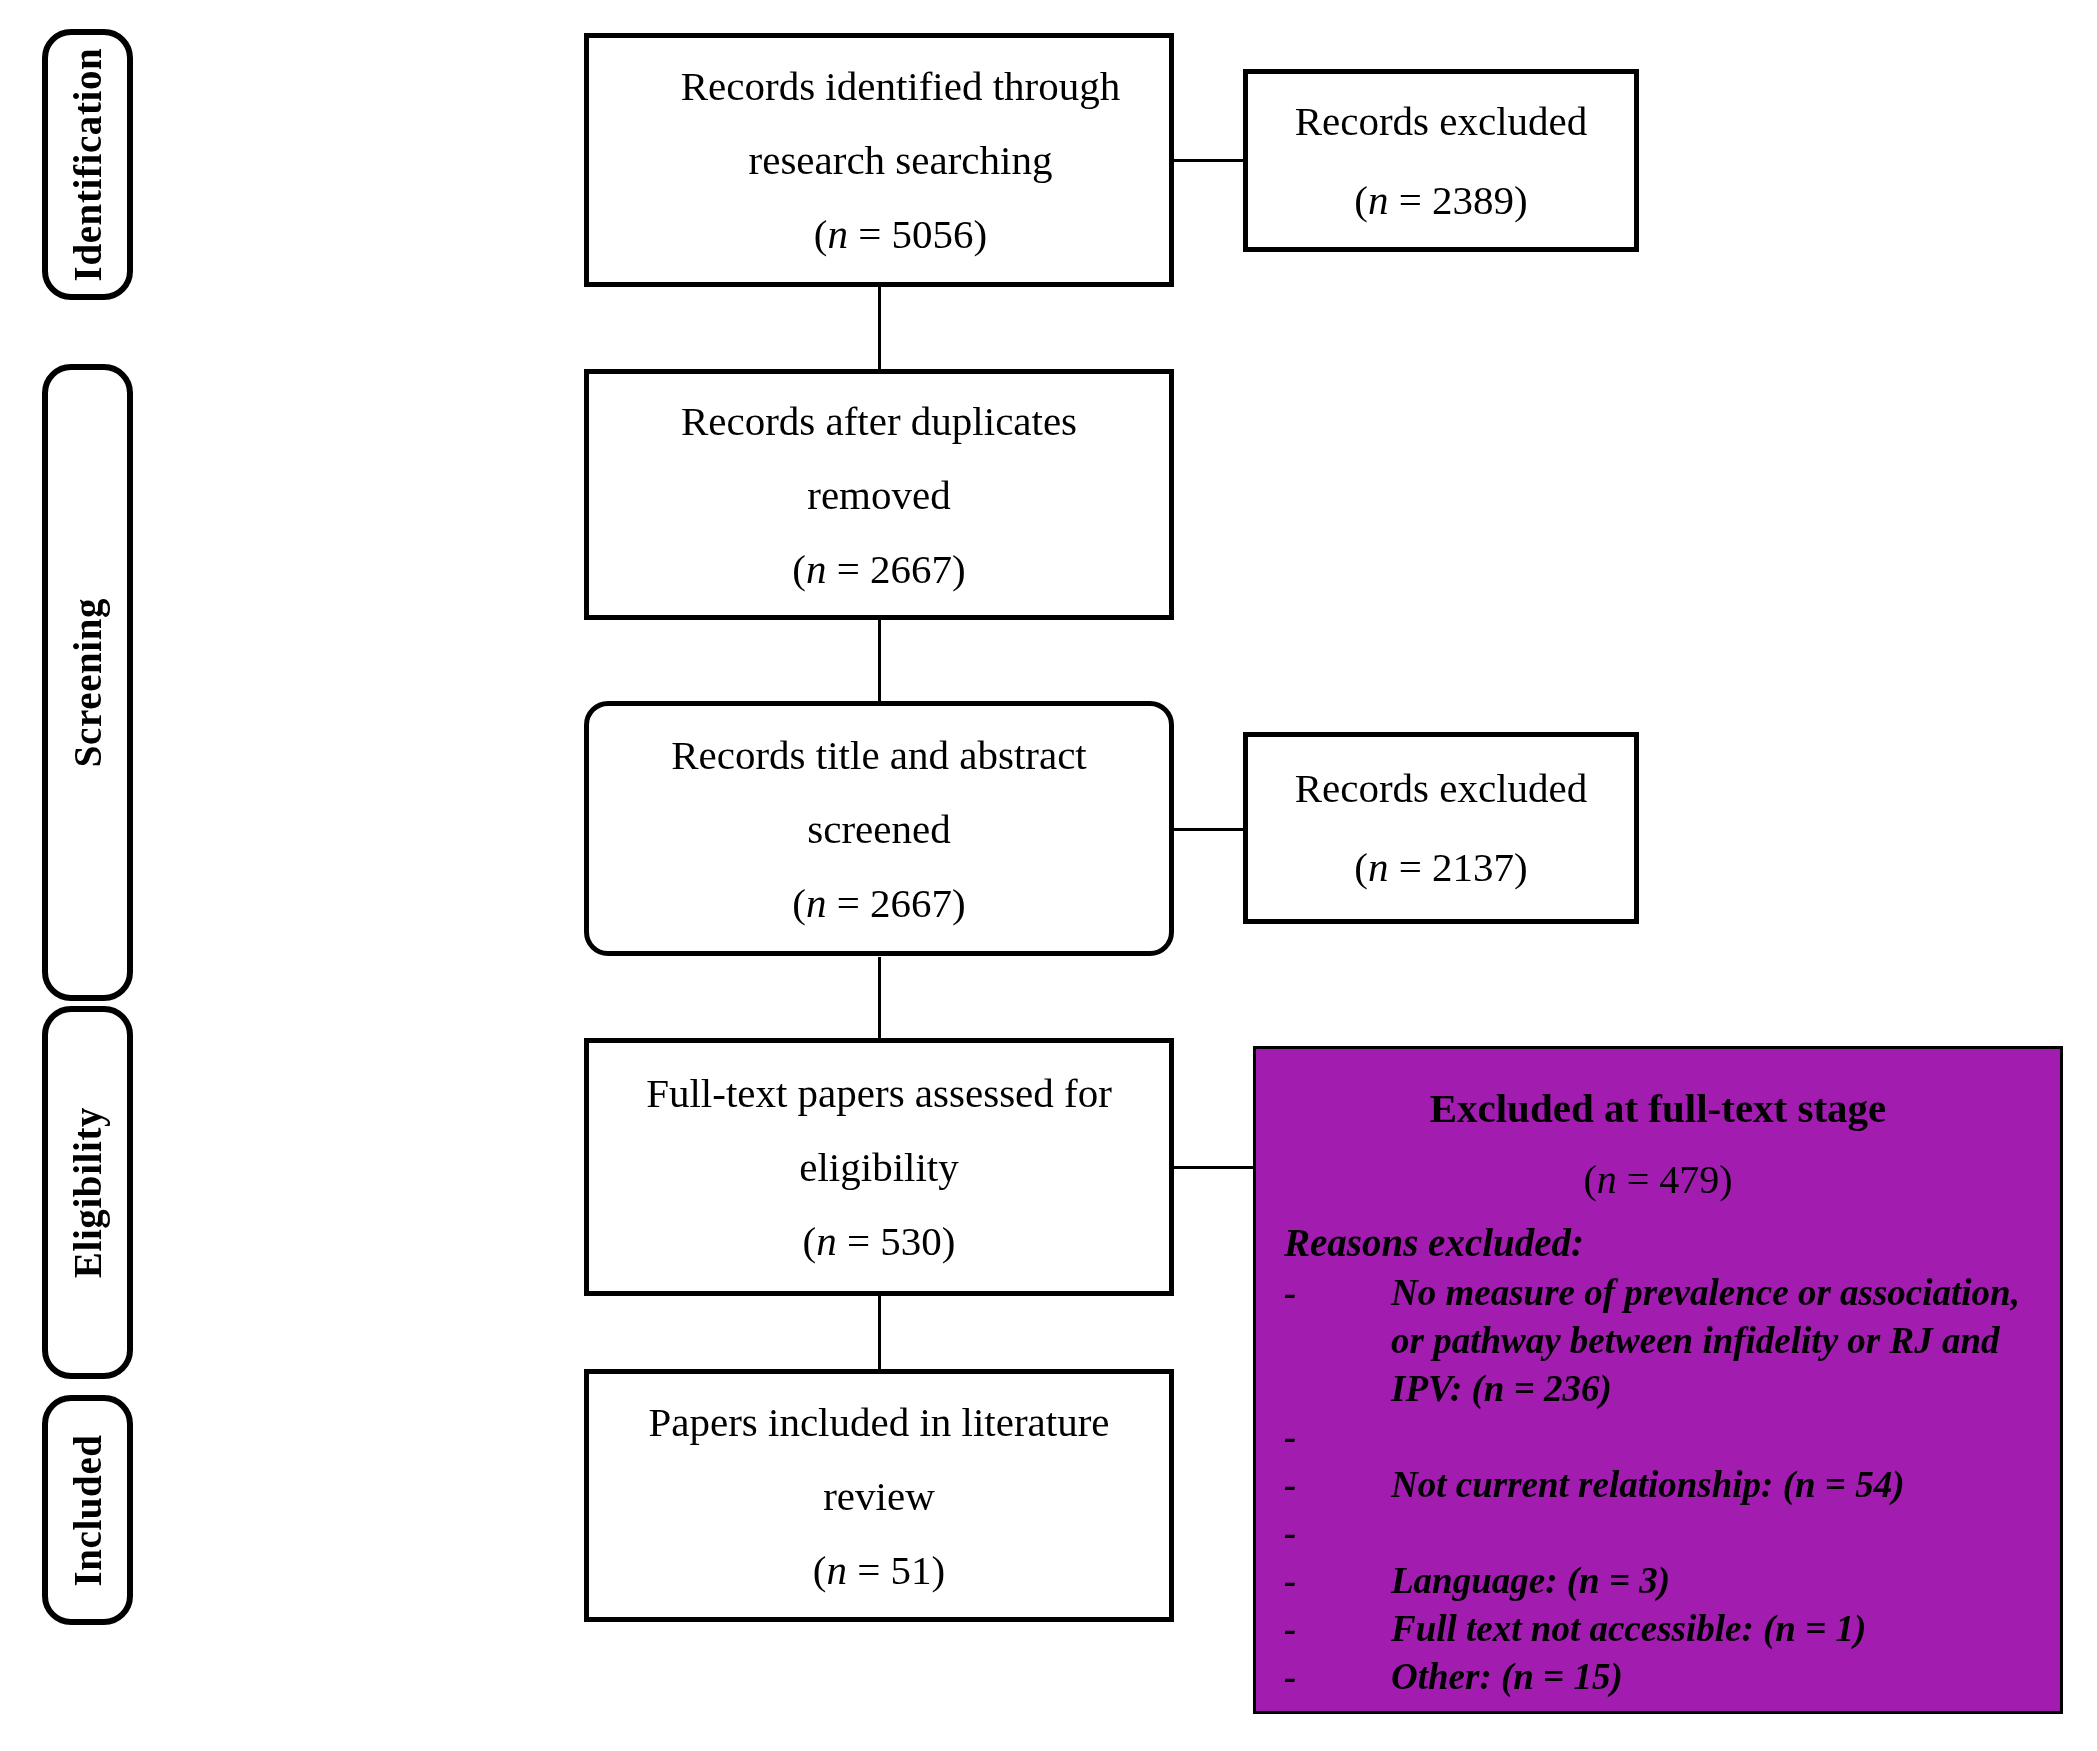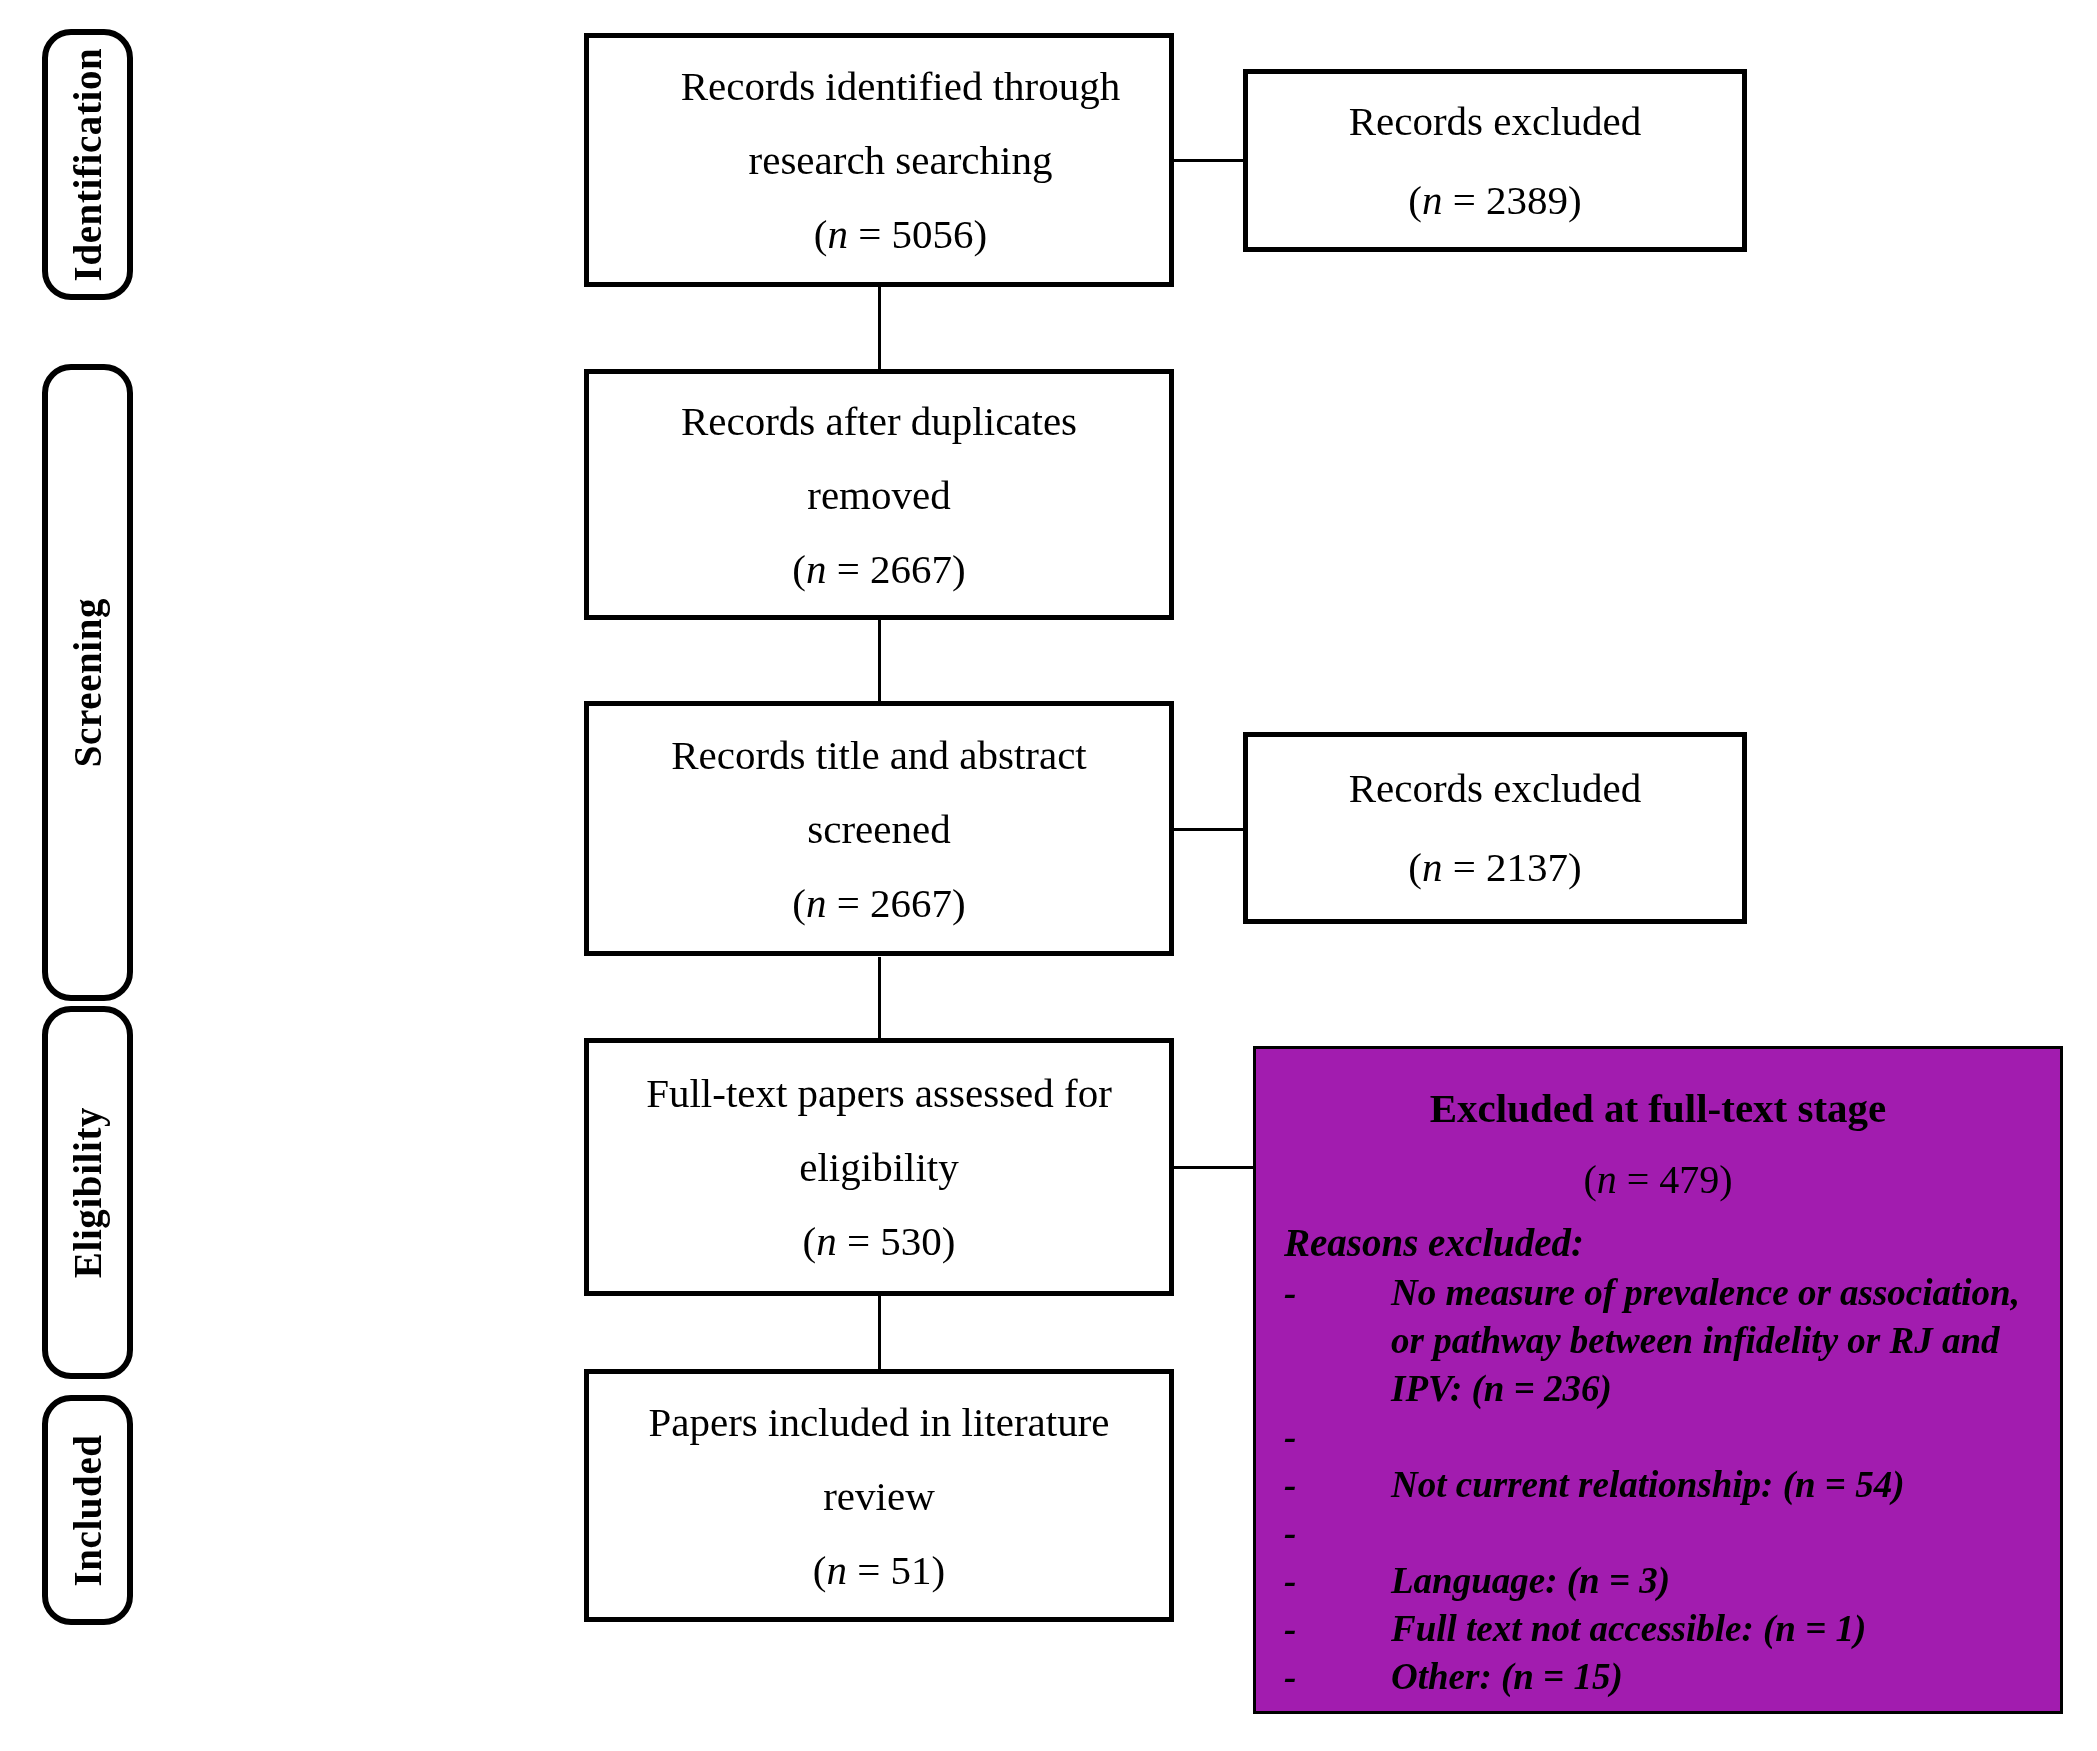--- a/index.html
+++ b/index.html
@@ -15,21 +15,21 @@
   .stage .vtext{
     transform:rotate(-90deg);white-space:nowrap;
     font-weight:bold;font-size:39px;letter-spacing:0.6px;
   }
   .box{
     position:absolute;background:#ffffff;border:5px solid #000000;box-sizing:border-box;
     display:flex;flex-direction:column;justify-content:center;align-items:center;text-align:center;
   }
   .fbox{left:584px;width:590px;}
   .fbox .line{font-size:41px;line-height:74px;}
-  .sbox{left:1243px;width:504px;font-family:Liberation Serif, serif;}
+  .sbox{left:1243px;width:396px;font-family:Liberation Serif, serif;}
   .sbox .line{font-size:41px;line-height:79px;}
   .bigbox{
     position:absolute;left:1253px;top:1046px;width:810px;height:668px;
     background:#a21caf;border:3.9px solid #000000;box-sizing:border-box;
     padding:0 28px;text-align:left;
   }
   .bb-title{margin-top:34px;text-align:center;font-weight:bold;font-size:41px;line-height:51px;}
   .bb-count{margin-top:19.6px;text-align:center;font-size:40px;line-height:51px;}
   .bb-reasons{margin-top:12.3px;font-weight:bold;font-style:italic;font-size:39px;line-height:51px;}
   .bb-list{margin:1.1px 0 0 0;padding:0;list-style:none;}
@@ -61,21 +61,21 @@
     <div class="line">research searching</div>
     <div class="line">(<i>n</i> = 5056)</div>
   </div>
 
   <div class="box fbox" style="top:369px;height:251px;">
     <div class="line">Records after duplicates</div>
     <div class="line">removed</div>
     <div class="line">(<i>n</i> = 2667)</div>
   </div>
 
-  <div class="box fbox" style="top:701px;height:255px;">
+  <div class="box fbox" style="top:701px;height:255px;border-radius:24px;">
     <div class="line">Records title and abstract</div>
     <div class="line">screened</div>
     <div class="line">(<i>n</i> = 2667)</div>
   </div>
 
   <div class="box fbox" style="top:1038px;height:258px;">
     <div class="line">Full-text papers assessed for</div>
     <div class="line">eligibility</div>
     <div class="line">(<i>n</i> = 530)</div>
   </div>

